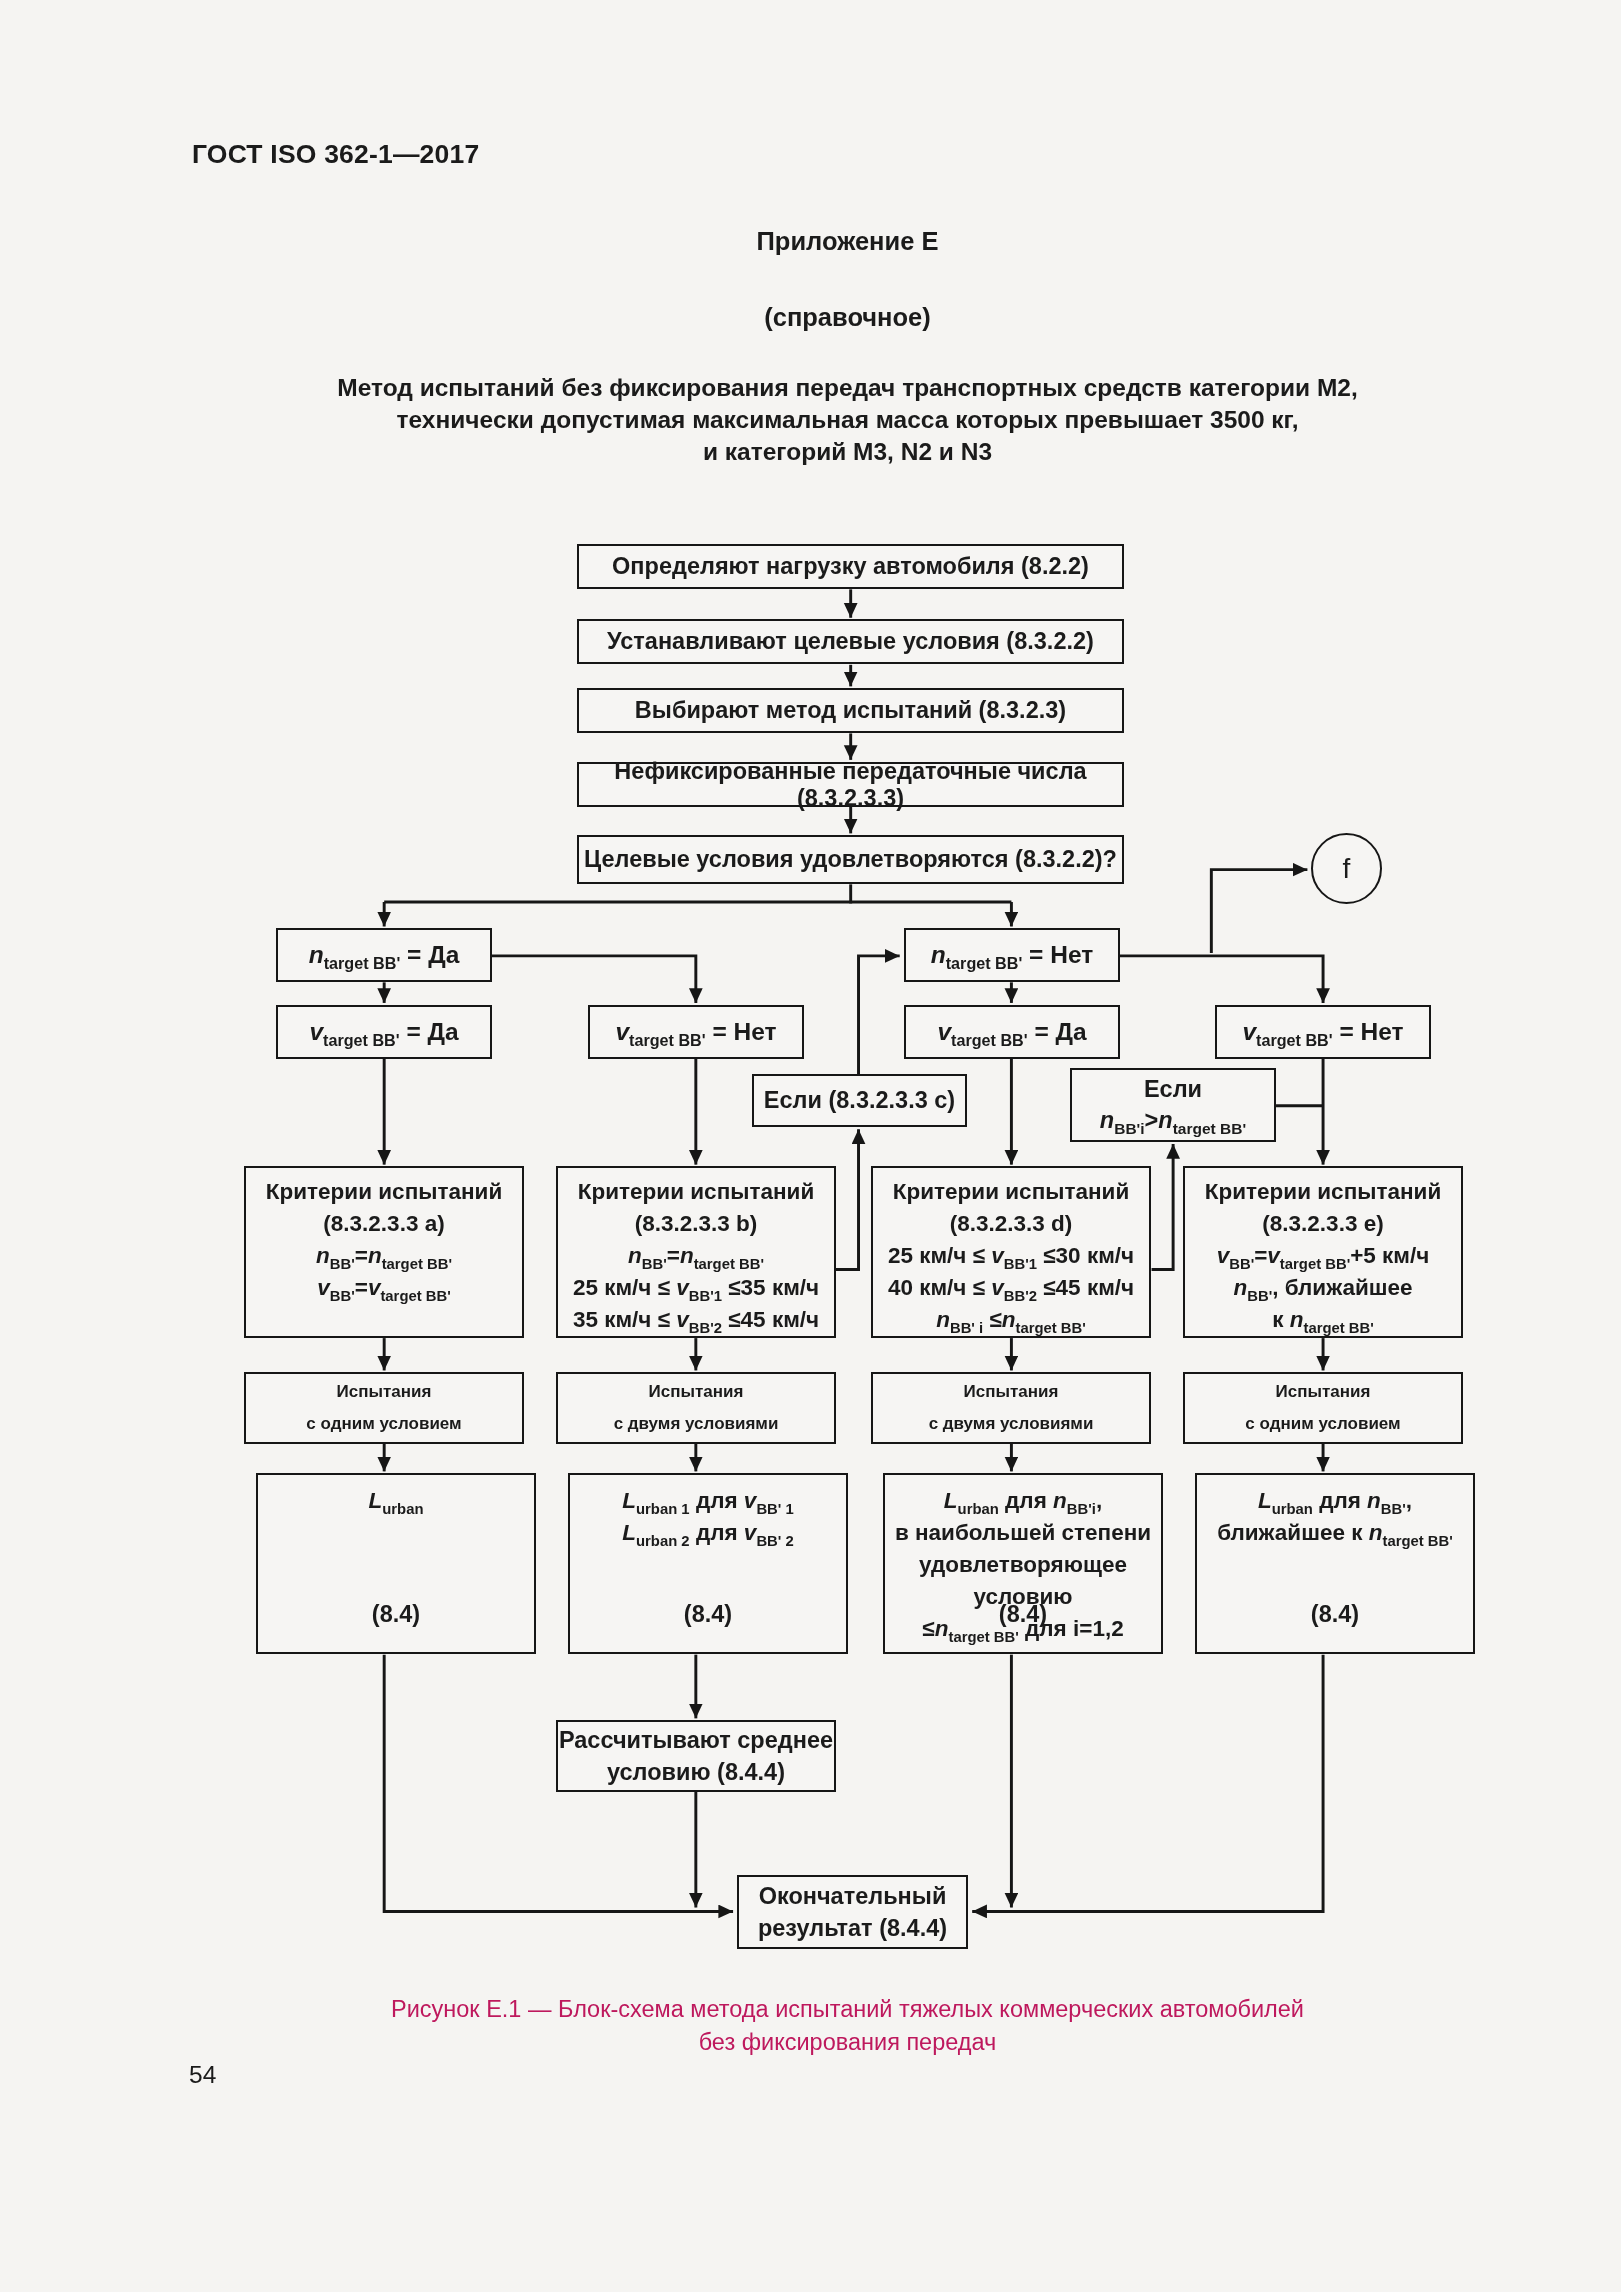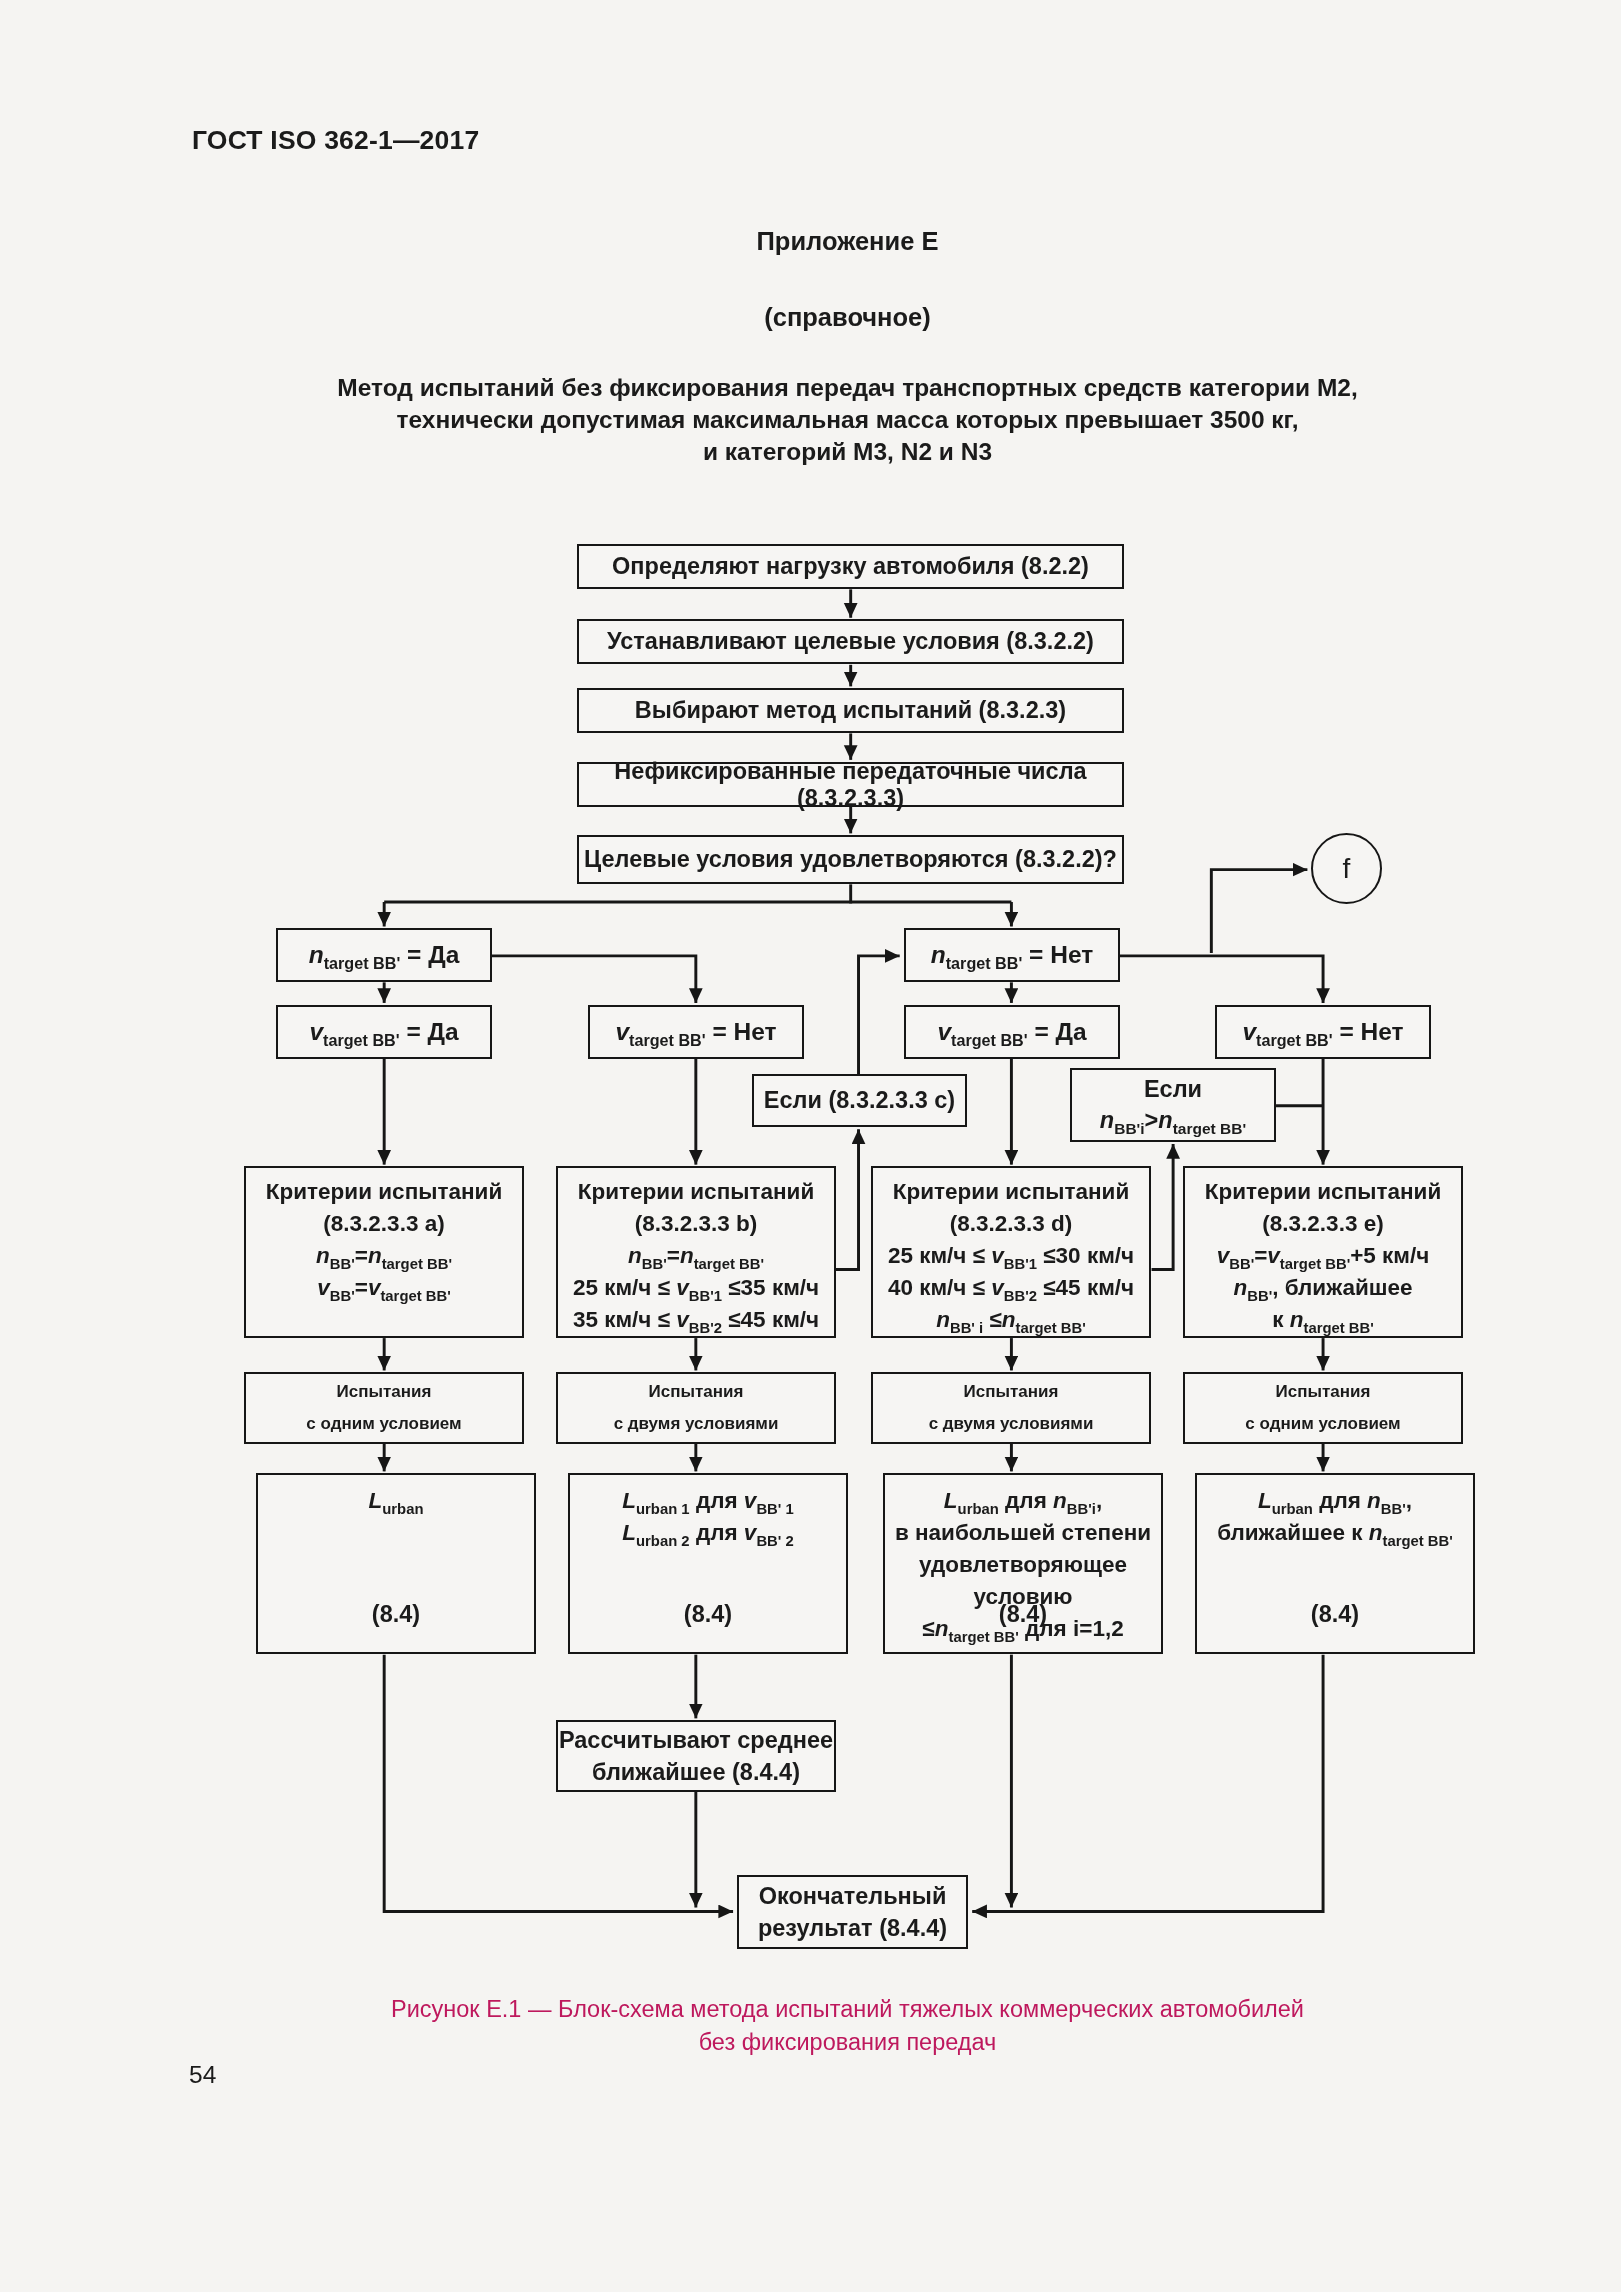--- a/index.html
+++ b/index.html
@@ -1,20 +1,20 @@
 <!DOCTYPE html>
 <html><head>
 <meta charset="utf-8">
 <style>
   html,body{margin:0;padding:0;background:#f5f4f2;}
   .page{
     position:relative;width:1621px;height:2293px;background:#f5f4f2;
     font-family:"Liberation Sans",sans-serif;color:#1b1b1b;overflow:hidden;
   }
-  .hdr{position:absolute;left:192px;top:125px;font-size:26.5px;font-weight:700;letter-spacing:0.2px;}
+  .hdr{position:absolute;left:192px;top:139px;font-size:26.5px;font-weight:700;letter-spacing:0.2px;}
   .centerband{position:absolute;left:75px;width:1545px;text-align:center;}
   .appendix{top:227px;font-size:25.5px;font-weight:700;}
   .appnote{top:263px;font-size:25.5px;font-weight:700;margin-top:40px;}
   .figtitle{top:372px;font-size:24.5px;font-weight:700;line-height:32px;}
   .caption{top:1993px;font-size:23.5px;font-weight:400;line-height:33px;color:#be185d;}
   .pagenum{position:absolute;left:189px;top:2061px;font-size:24.5px;font-weight:400;}
   .fb{
     position:absolute;border:2.9px solid #161616;background:#f6f5f3;box-sizing:border-box;
     display:flex;flex-direction:column;align-items:center;justify-content:center;
     font-weight:700;text-align:center;
@@ -212,21 +212,21 @@
     <div class="ref">(8.4)</div>
   </div>
   <div class="fb res" style="left:1183px;top:1473px;width:280px;height:181px">
     <div class="ln"><i>L</i><sub>urban</sub>  для <i>n</i><sub>BB'</sub>,</div>
     <div class="ln">ближайшее к <i>n</i><sub>target BB'</sub></div>
     <div class="ref">(8.4)</div>
   </div>
 
   <div class="fb avg" style="left:556px;top:1720px;width:280px;height:72px">
     <div class="ln">Рассчитывают среднее</div>
-    <div class="ln">ближайшее (8.4.4)</div>
+    <div class="ln">условию (8.4.4)</div>
   </div>
   <div class="fb final" style="left:737px;top:1875px;width:231px;height:74px">
     <div class="ln">Окончательный</div>
     <div class="ln">результат (8.4.4)</div>
   </div>
 
   <div class="centerband caption">
     <div class="ln">Рисунок Е.1 — Блок-схема метода испытаний тяжелых коммерческих автомобилей</div>
     <div class="ln">без фиксирования передач</div>
   </div>

